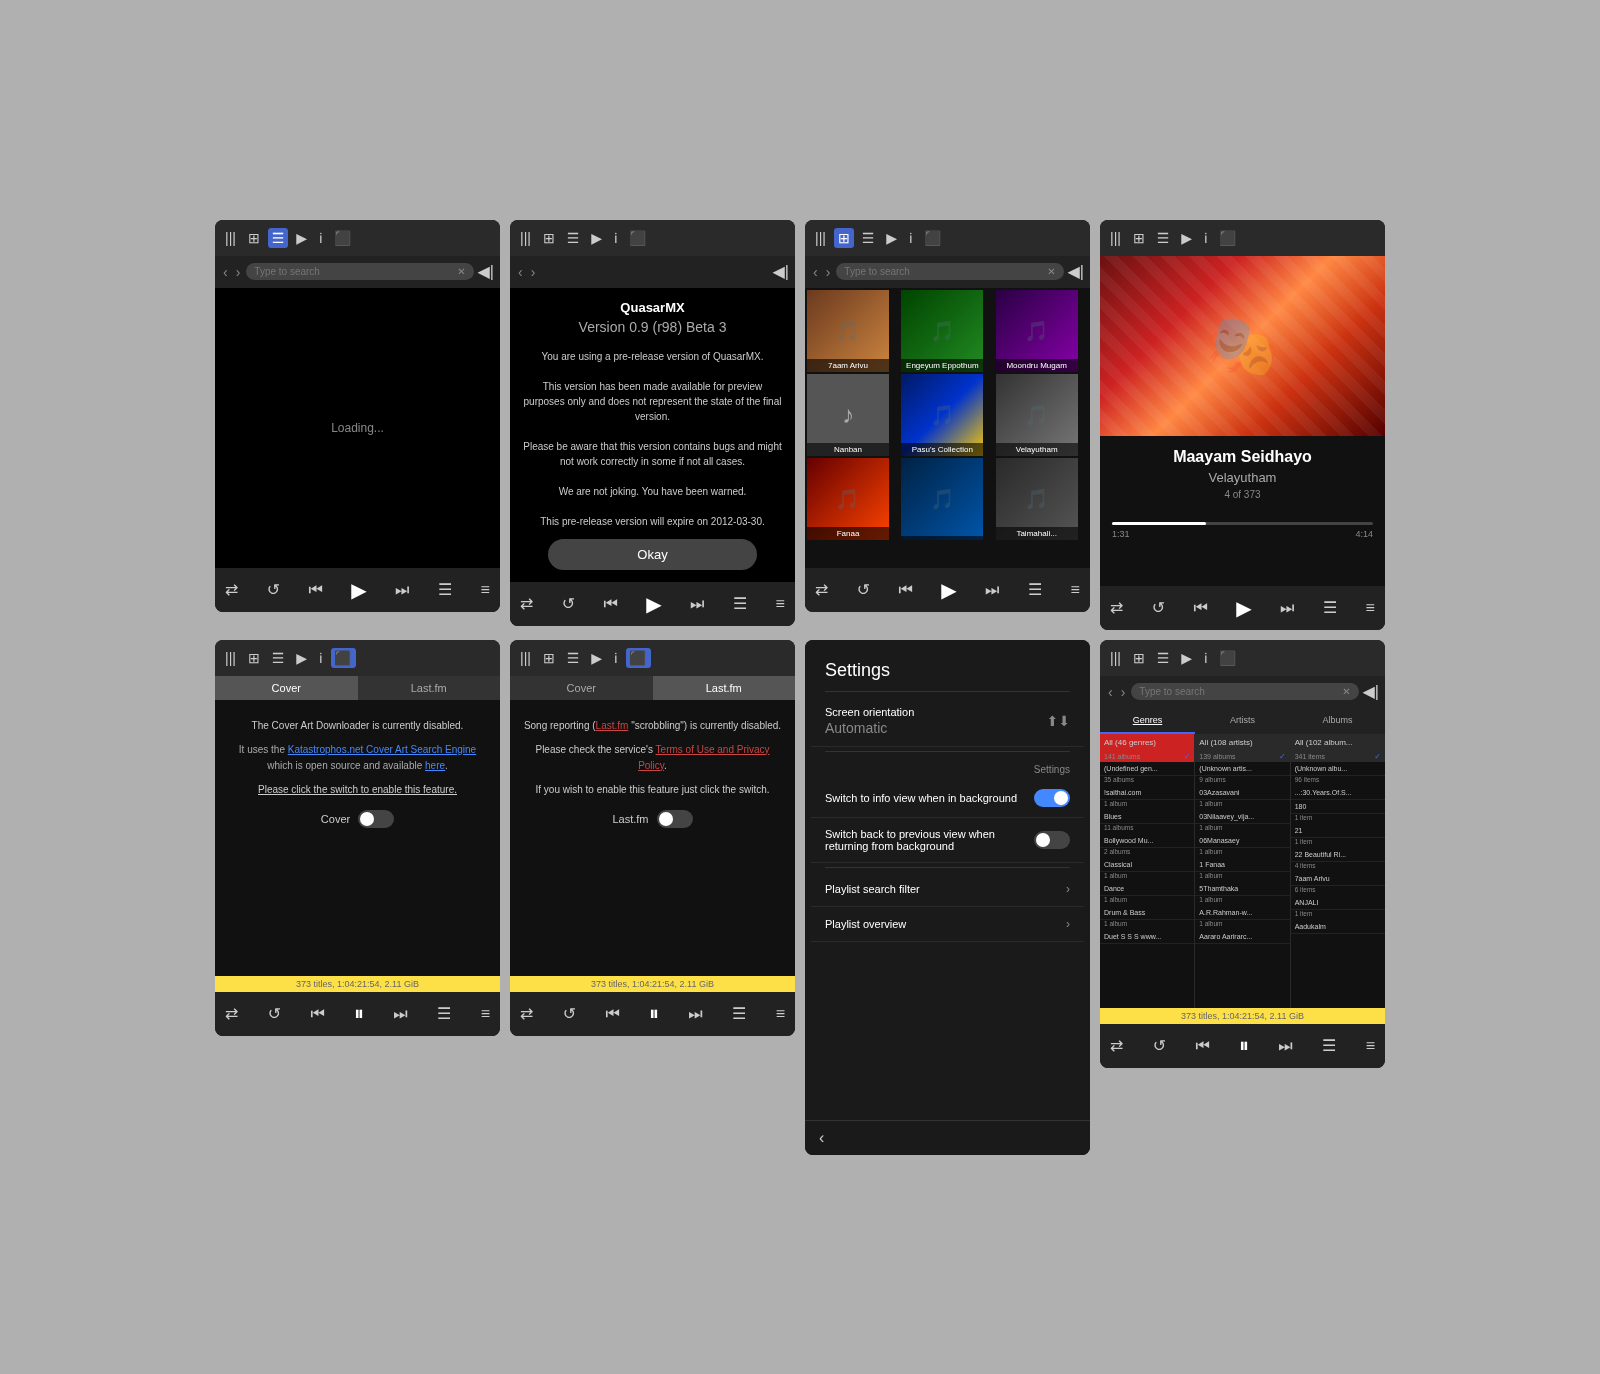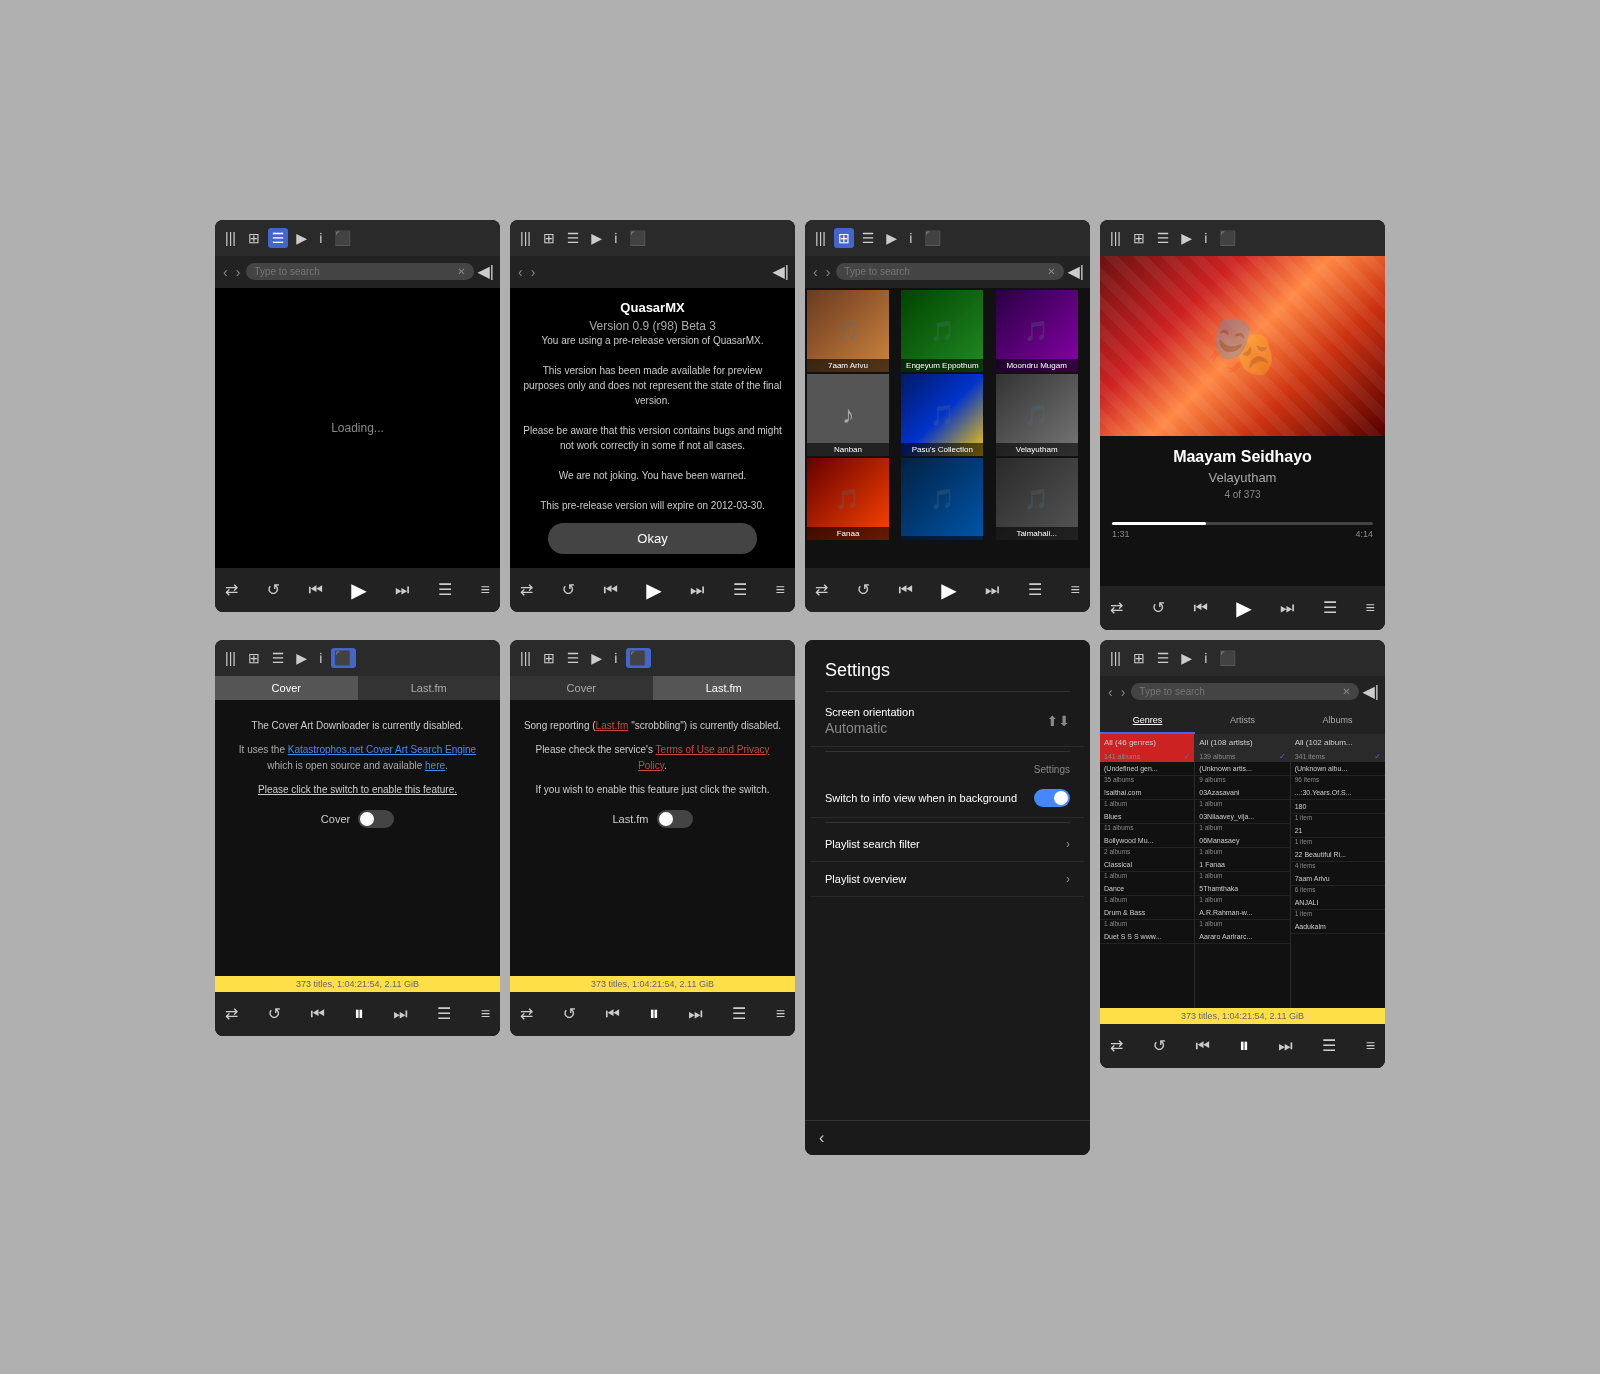--- a/index.html
+++ b/index.html
@@ -148,22 +148,22 @@
       line-height: 1.5;
     }
     .about-title {
       color: white;
       font-size: 13px;
       font-weight: bold;
       margin-bottom: 4px;
     }
     .about-version {
       color: #aaa;
-      font-size: 12px;
-      margin-bottom: 0;
+      font-size: 14px;
+      margin-bottom: 14px;
     }
     .okay-button {
       background: #444;
       border-radius: 20px;
       padding: 8px 40px;
       color: white;
       font-size: 13px;
       margin-top: 10px;
       cursor: pointer;
       border: none;
@@ -810,20 +810,28 @@
 
         <div class="settings-item">
           <div class="settings-item-left">
             <span class="settings-item-title">Switch to info view when in background</span>
           </div>
           <div class="toggle-switch on" style="flex-shrink:0;">
             <div class="toggle-knob" style="left:20px;"></div>
           </div>
         </div>
 
+        <div class="settings-item">
+          <div class="settings-item-left">
+            <span class="settings-item-title">Switch back to previous view when returning from background</span>
+          </div>
+          <div class="toggle-switch" style="flex-shrink:0;">
+            <div class="toggle-knob"></div>
+          </div>
+        </div>
         <div class="settings-divider" style="width:calc(100% - 28px);"></div>
 
         <div class="settings-item">
           <span class="settings-item-title">Playlist search filter</span>
           <span class="settings-chevron">›</span>
         </div>
 
         <div class="settings-item">
           <span class="settings-item-title">Playlist overview</span>
           <span class="settings-chevron">›</span>

